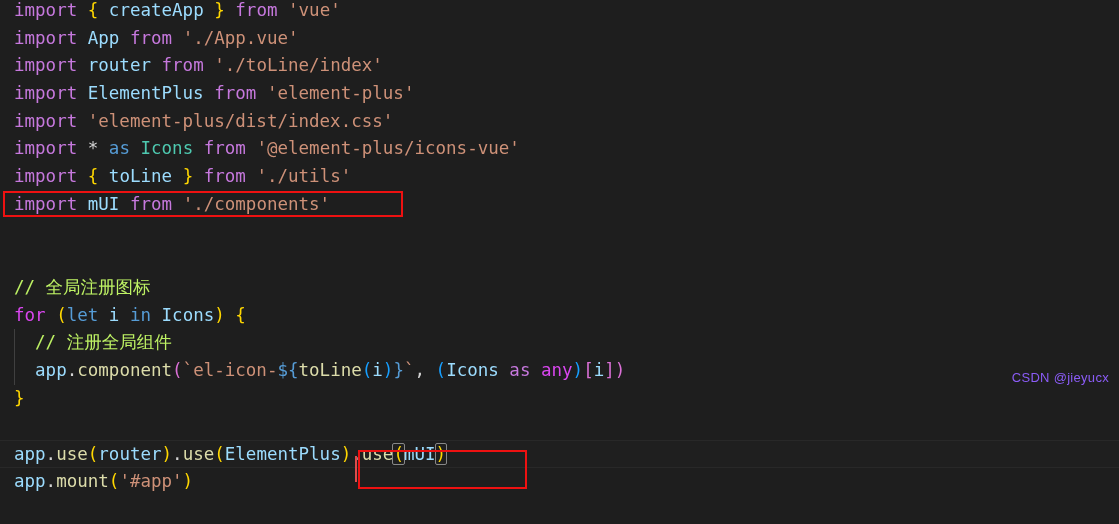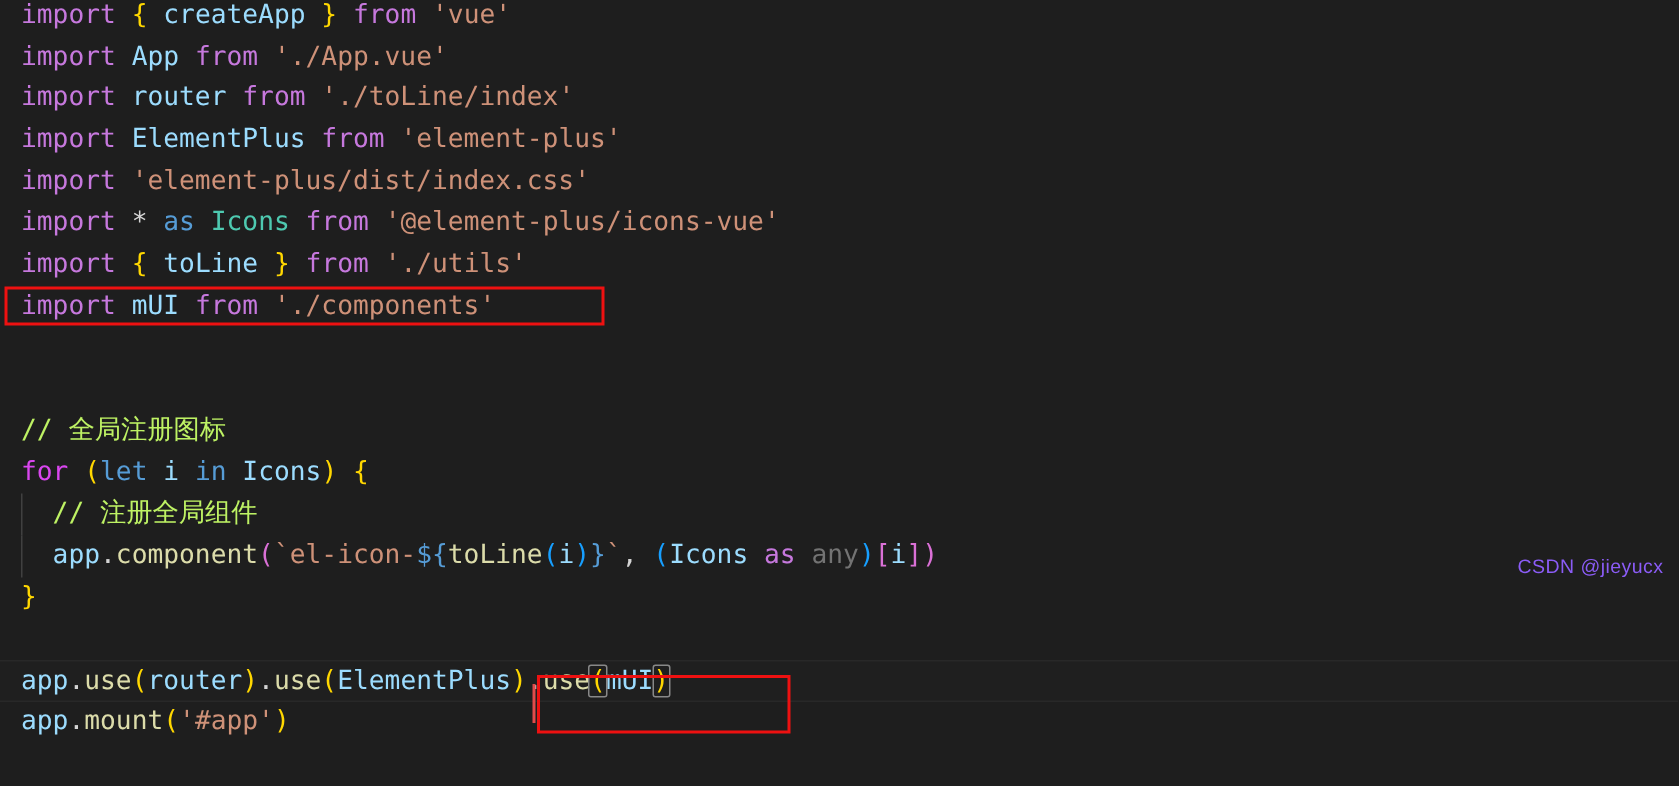--- a/index.html
+++ b/index.html
@@ -69,21 +69,21 @@
   .ident      { color: #9cdcfe; }            
   .cls        { color: #4ec9b0; }            
   .fn         { color: #dcdcaa; }            
   .str        { color: #ce9178; }            
   .punc       { color: #d4d4d4; }            
   .br-y       { color: #ffd700; }            
   .br-p       { color: #da70d6; }            
   .br-b       { color: #179fff; }            
   .tpl        { color: #569cd6; }            
   .cmt        { color: #bef264; }            
-  .type       { color: #737373; }            
+  .type       { color: #d946ef; }            
   .op-as      { color: #c678dd; }            
 
   
   .bmatch {
     outline: 1px solid #888888;
     outline-offset: 0px;
     border-radius: 1px;
   }
 
   

